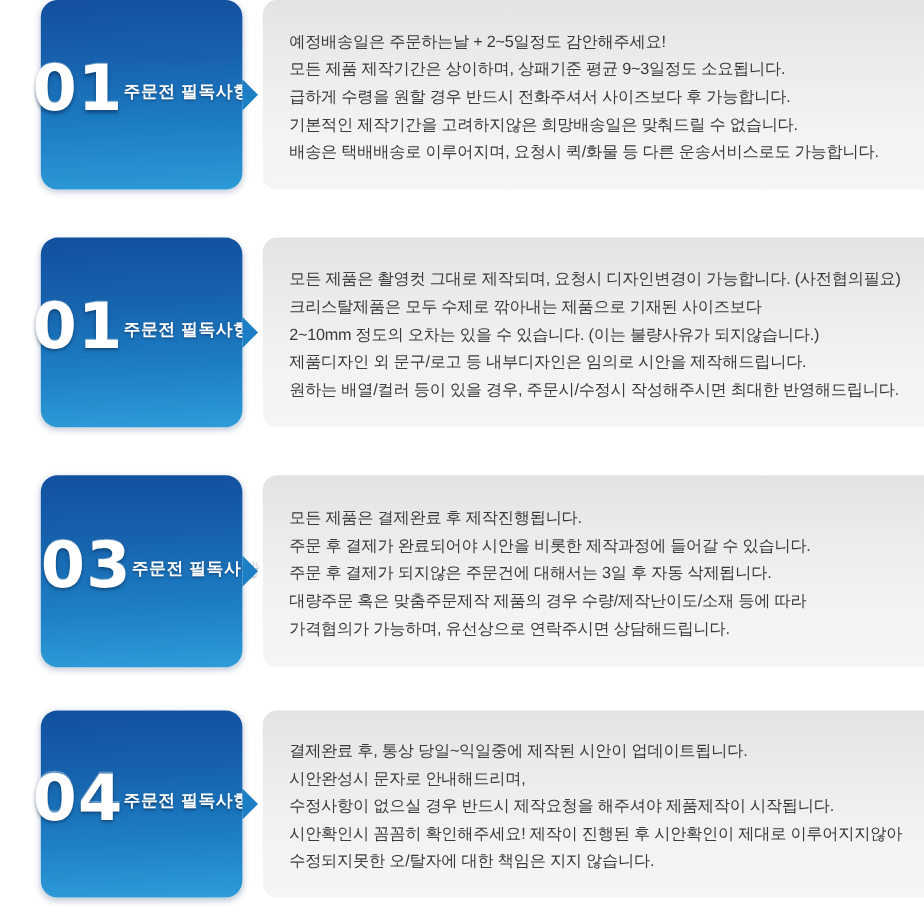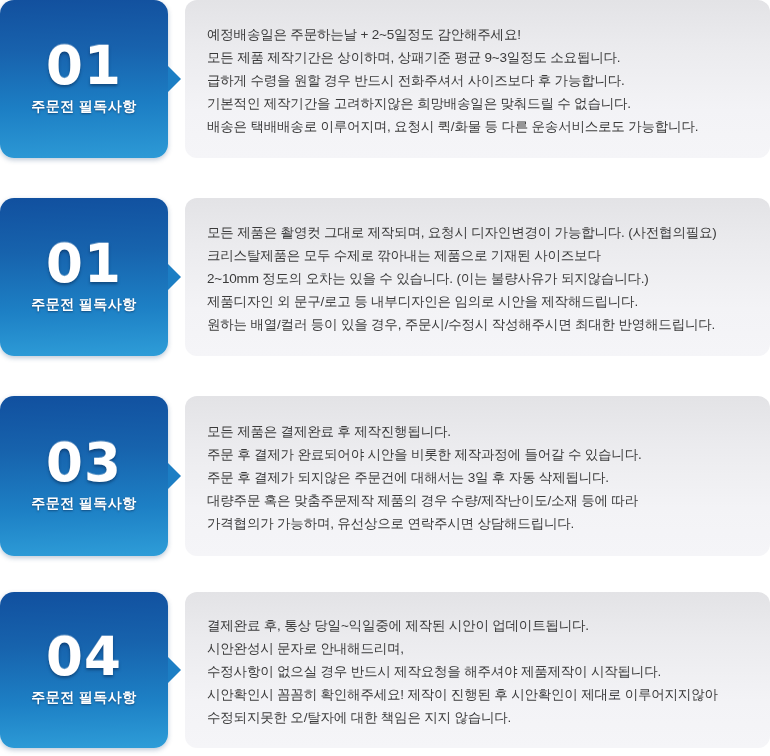--- a/index.html
+++ b/index.html
@@ -31,25 +31,25 @@
 
   
   .badge {
     position: relative;
     flex: 0 0 168px;
     width: 168px;
     border-radius: 14px;
     background: linear-gradient(178deg, #12509e 0%, #1862ad 32%, #1c7ec4 66%, #2d9ad6 100%);
     box-shadow: 0 2px 5px rgba(20, 60, 110, 0.28);
     display: flex;
-    flex-direction: column;
     align-items: center;
     justify-content: center;
     box-sizing: border-box;
     padding-bottom: 4px;
+    margin-left: 34px;
   }
 
   
   .badge-arrow {
     position: absolute;
     top: 50%;
     left: 100%;
     width: 0;
     height: 0;
     margin-top: -13px;
@@ -63,21 +63,21 @@
     font-size: 53px;
     font-weight: bold;
     line-height: 1;
     letter-spacing: 1px;
     color: #ffffff;
     text-shadow: 0 2px 3px rgba(8, 40, 80, 0.55), 0 -1px 0 rgba(255,255,255,0.35);
     margin-bottom: 6px;
   }
 
   .badge-label {
-    font-family: Liberation Serif, serif;
+    font-family: Liberation Sans, sans-serif;
     font-size: 14px;
     font-weight: bold;
     letter-spacing: 0.5px;
     color: #ffffff;
     text-shadow: 0 1px 2px rgba(8, 40, 80, 0.6);
     white-space: nowrap;
   }
 
   
   .panel {
@@ -102,21 +102,21 @@
   }
 
   
   .card-1 { height: 158px; }
   .card-2 { height: 158px; margin-top: 40px; }
   .card-3 { height: 160px; margin-top: 40px; }
   .card-4 { height: 156px; margin-top: 36px; }
 
   .card-1 .badge { background: linear-gradient(178deg, #12509e 0%, #1862ad 32%, #1c7ec4 66%, #2d9ad6 100%); }
   .card-2 .badge { background: linear-gradient(178deg, #11509f 0%, #1763ad 34%, #1d80c5 70%, #2e9dd8 100%); }
-  .card-3 .badge { background: linear-gradient(178deg, #11509f 0%, #1763ad 34%, #1d80c5 70%, #2e9dd8 100%); }
+  .card-3 .badge { background: linear-gradient(178deg, #11509f 0%, #1763ad 34%, #1d80c5 70%, #2e9dd8 100%); justify-content: space-between; }
   .card-4 .badge { background: linear-gradient(178deg, #11509f 0%, #1763ad 34%, #1d80c5 70%, #2e9dd8 100%); }
 </style>
 </head>
 <body>
 
 <div class="notice-board">
 
   <div class="notice-card card-1">
     <div class="badge">
       <div class="badge-number">01</div>

